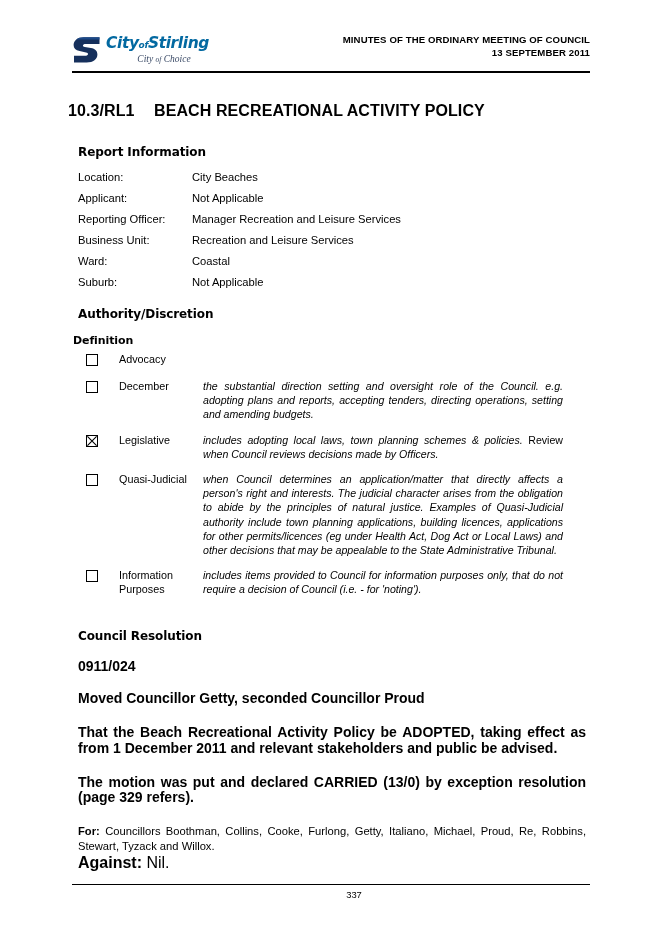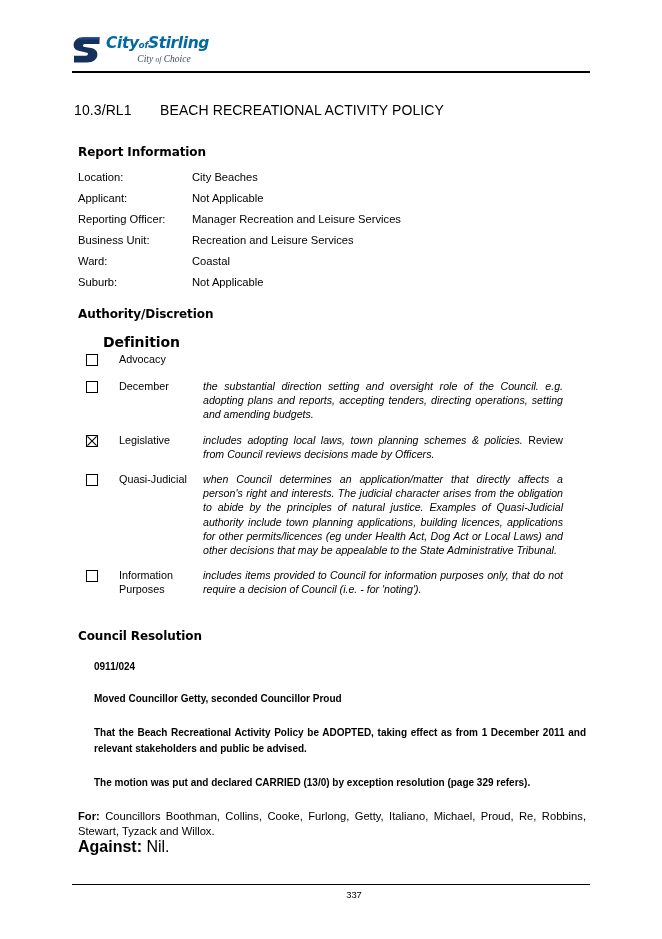--- a/index.html
+++ b/index.html
@@ -94,24 +94,24 @@
     left: 72px;
     top: 71px;
     width: 518px;
     height: 0;
     border-top: 2.2px solid #000000;
   }
 
   
   .item-title {
     position: absolute;
-    left: 74px;
+    left: 68px;
     top: 102px;
-    font-size: 14px;
-    font-weight: normal;
+    font-size: 16px;
+    font-weight: bold;
     letter-spacing: 0.1px;
     white-space: nowrap;
   }
   .item-title .num { display: inline-block; width: 86px; }
 
   
   .sec-heading {
     position: absolute;
     left: 78px;
     font-family: "DejaVu Sans", sans-serif;
@@ -143,24 +143,24 @@
     vertical-align: top;
   }
   .info-value {
     display: inline-block;
     vertical-align: top;
   }
 
   
   .def-heading {
     position: absolute;
-    left: 103px;
+    left: 73px;
     top: 334px;
     font-family: "DejaVu Sans", sans-serif;
-    font-size: 14px;
+    font-size: 11px;
     font-weight: bold;
     letter-spacing: -0.1px;
     text-align: right;
   }
   .def-list {
     position: absolute;
     left: 86px;
     top: 352px;
     width: 490px;
   }
@@ -199,22 +199,22 @@
   .def-text .upright { font-style: normal; }
 
   
   .res {
     position: absolute;
     left: 78px;
     top: 659px;
     width: 508px;
   }
   .res p {
-    margin: 0 0 16px 16px;
-    font-size: 10px;
+    margin: 0 0 16px 0;
+    font-size: 14px;
     line-height: 15.2px;
     font-weight: bold;
     text-align: justify;
   }
   .res p.loose { text-align: justify; }
   .res .votes {
     margin: 0;
     font-size: 11.2px;
     line-height: 15.2px;
     font-weight: normal;
@@ -264,20 +264,24 @@
           <path d="M27.5 1.2 L11.6 1.2 C5.4 1.2 1.6 4.6 1.6 9.0 C1.6 12.2 3.6 14.3 7.6 15.1 L14.0 16.4 C15.4 16.7 16.0 17.2 16.0 18.0 C16.0 19.1 14.9 19.8 12.9 19.8 L2.0 19.8 L2.0 26.6 L14.6 26.6 C21.3 26.6 25.4 23.3 25.4 18.6 C25.4 15.1 23.2 12.9 18.9 12.1 L12.8 10.9 C11.5 10.65 10.9 10.2 10.9 9.45 C10.9 8.5 11.9 7.9 13.7 7.9 L27.5 7.9 Z" fill="#16305c"></path>
           <path d="M27.5 1.2 L11.6 1.2 C8.6 1.2 6.1 2.0 4.3 3.4 L27.5 3.4 Z" fill="#1d4d8f" opacity="0.85"></path>
         </svg>
       </span>
       <div class="logo-text">
         <div class="logo-name"><span>City</span><span class="of">of</span><span>Stirling</span></div>
         <div class="logo-tag"><span>City</span> <span class="of2">of</span> <span>Choice</span></div>
       </div>
     </div>
 
+    <div class="header-title">
+      <div>MINUTES OF THE ORDINARY MEETING OF COUNCIL</div>
+      <div>13 SEPTEMBER 2011</div>
+    </div>
   </div>
   <div class="header-rule"></div>
 
   <div class="item-title">
     <span class="num">10.3/RL1</span><span>BEACH RECREATIONAL ACTIVITY POLICY</span>
   </div>
 
   <div class="sec-heading" id="h-report">Report Information</div>
 
   <div class="info">
@@ -317,21 +321,21 @@
       <div class="def-text">the substantial direction setting and oversight role of the Council. e.g. adopting plans and reports, accepting tenders, directing operations, setting and amending budgets.</div>
     </div>
 
     <div class="def-row">
       <span class="cbox">
         <svg width="10" height="10" viewBox="0 0 10 10" xmlns="http://www.w3.org/2000/svg">
           <path d="M0.4 0.4 L9.6 9.6 M9.6 0.4 L0.4 9.6" stroke="#000000" stroke-width="1.1" fill="none"></path>
         </svg>
       </span>
       <span class="def-label">Legislative</span>
-      <div class="def-text"><span>includes adopting local laws, town planning schemes &amp; policies. </span><span class="upright">Review</span><span> from Council reviews decisions made by Officers.</span></div>
+      <div class="def-text"><span>includes adopting local laws, town planning schemes &amp; policies. </span><span class="upright">Review</span><span> when Council reviews decisions made by Officers.</span></div>
     </div>
 
     <div class="def-row">
       <span class="cbox"></span>
       <span class="def-label">Quasi-Judicial</span>
       <div class="def-text">when Council determines an application/matter that directly affects a person's right and interests. The judicial character arises from the obligation to abide by the principles of natural justice. Examples of Quasi-Judicial authority include town planning applications, building licences, applications for other permits/licences (eg under Health Act, Dog Act or Local Laws) and other decisions that may be appealable to the State Administrative Tribunal.</div>
     </div>
 
     <div class="def-row">
       <span class="cbox"></span>

